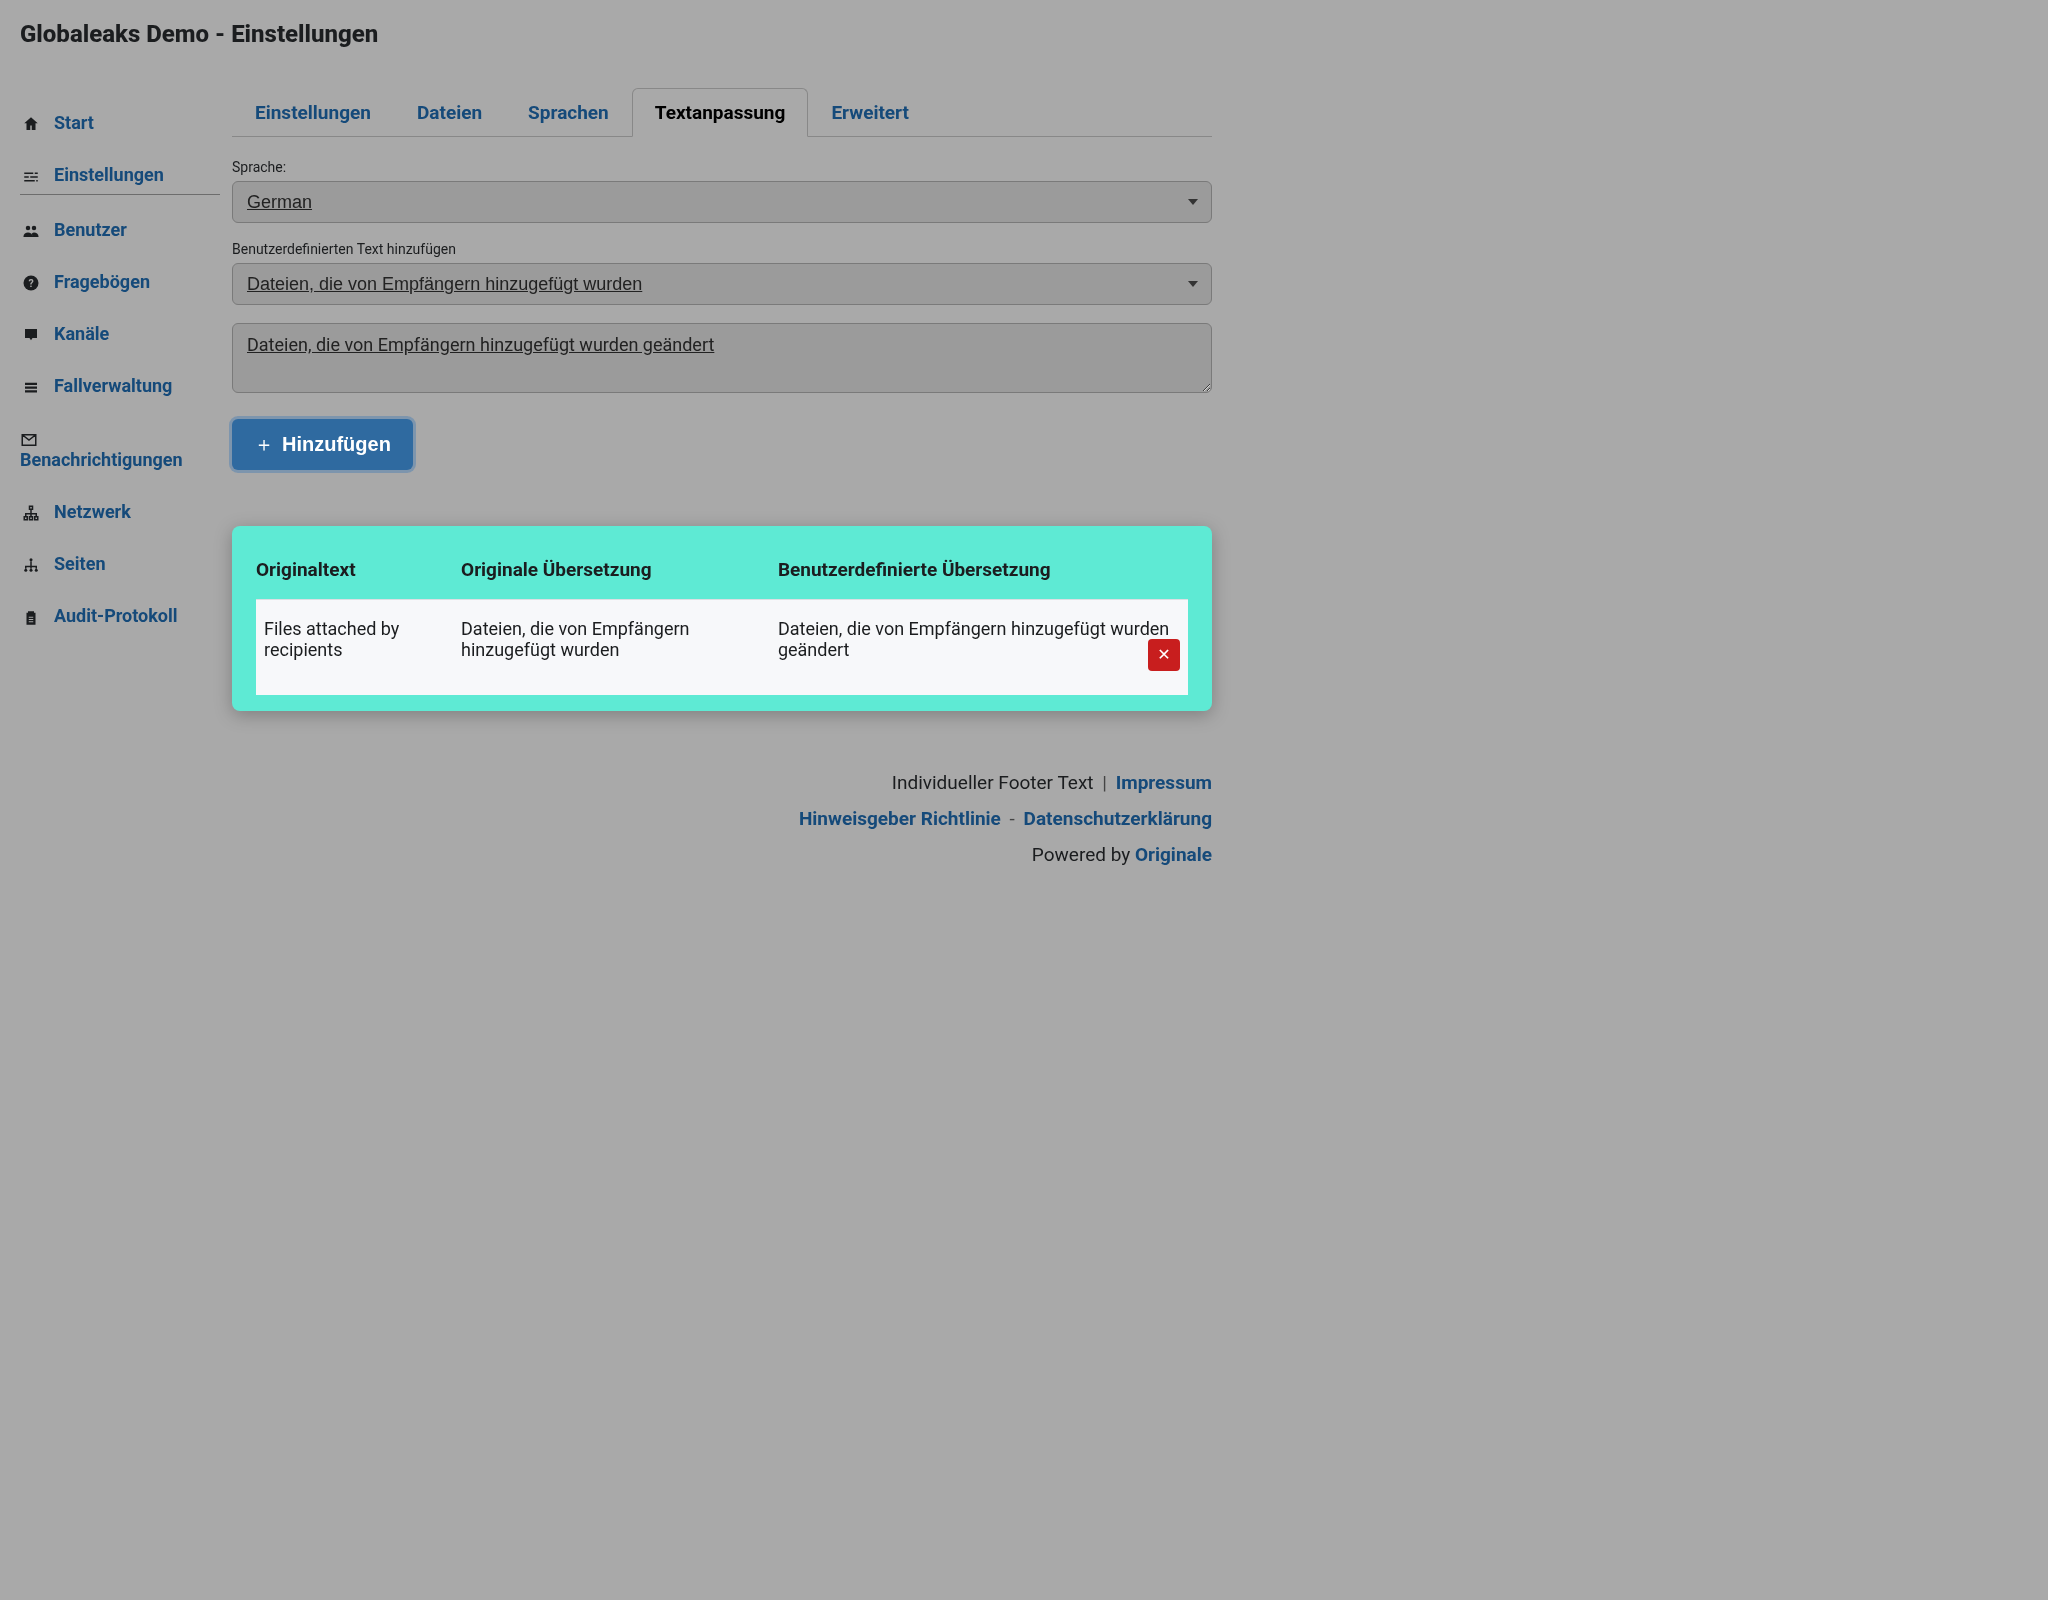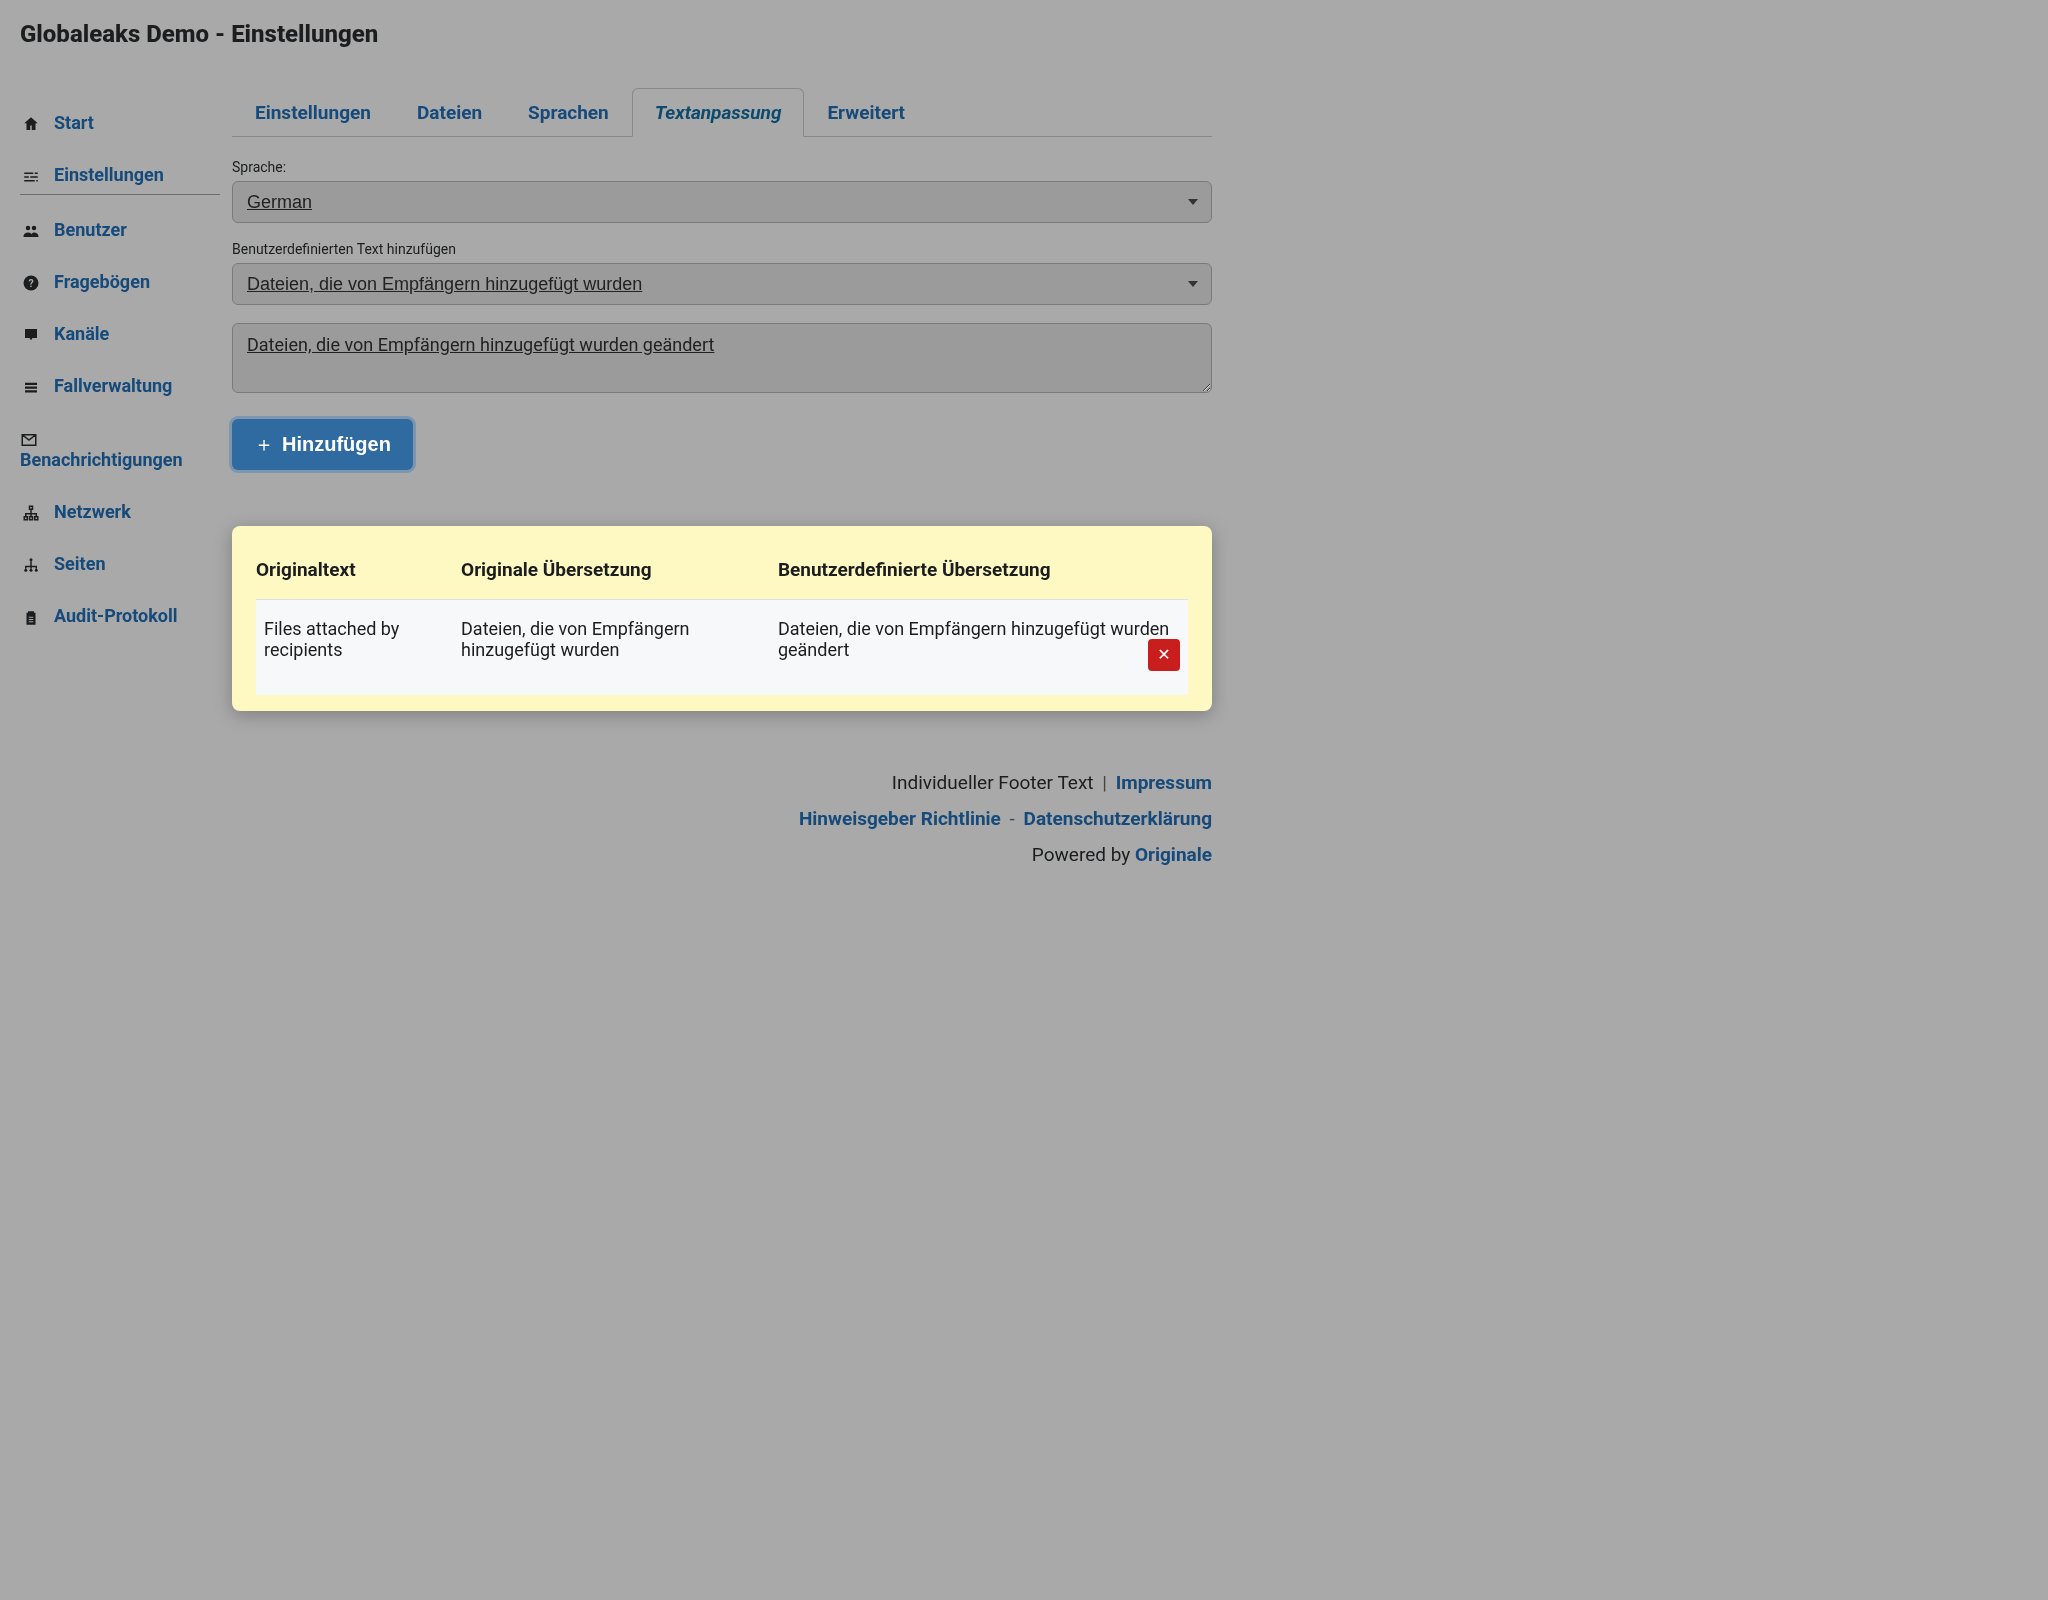--- a/index.html
+++ b/index.html
@@ -41,22 +41,21 @@
     font-weight: 700;
     cursor: pointer;
     border: 1px solid transparent;
     margin-bottom: -1px;
   }
   .tab.active {
     background: #a9a9a9;
     border: 1px solid #888;
     border-bottom: 1px solid #a9a9a9;
     border-radius: 6px 6px 0 0;
-    color: #0c4a6e;
-    font-style: italic;
+    color: #000000;
   }
   .form { margin-top: 22px; }
   .form-label { font-size: 14px; color: #1b1d1f; margin-bottom: 6px; display:block;}
   .select, .textarea {
     width: 100%;
     background: #9b9b9b;
     border: 1px solid #7a7a7a;
     border-radius: 6px;
     padding: 10px 14px;
     font-size: 18px;
@@ -80,21 +79,21 @@
     border-radius: 6px;
     padding: 12px 22px;
     font-size: 20px;
     font-weight: 600;
     display: inline-flex; align-items: center; gap: 8px;
     box-shadow: 0 0 0 3px rgba(61,121,179,0.4);
     cursor: pointer;
   }
   .card {
     margin-top: 56px;
-    background: #fef9c3;
+    background: #5eead4;
     border-radius: 8px;
     box-shadow: 0 4px 18px rgba(0,0,0,0.25);
     padding: 24px 24px 16px;
   }
   .card table { width: 100%; border-collapse: collapse; }
   .card thead th {
     text-align: left; font-size: 19px; font-weight: 700; color: #1b1d1f;
     padding: 8px 8px 18px 0; border-bottom: 1px solid #dcdfe3;
   }
   .card tbody td {

